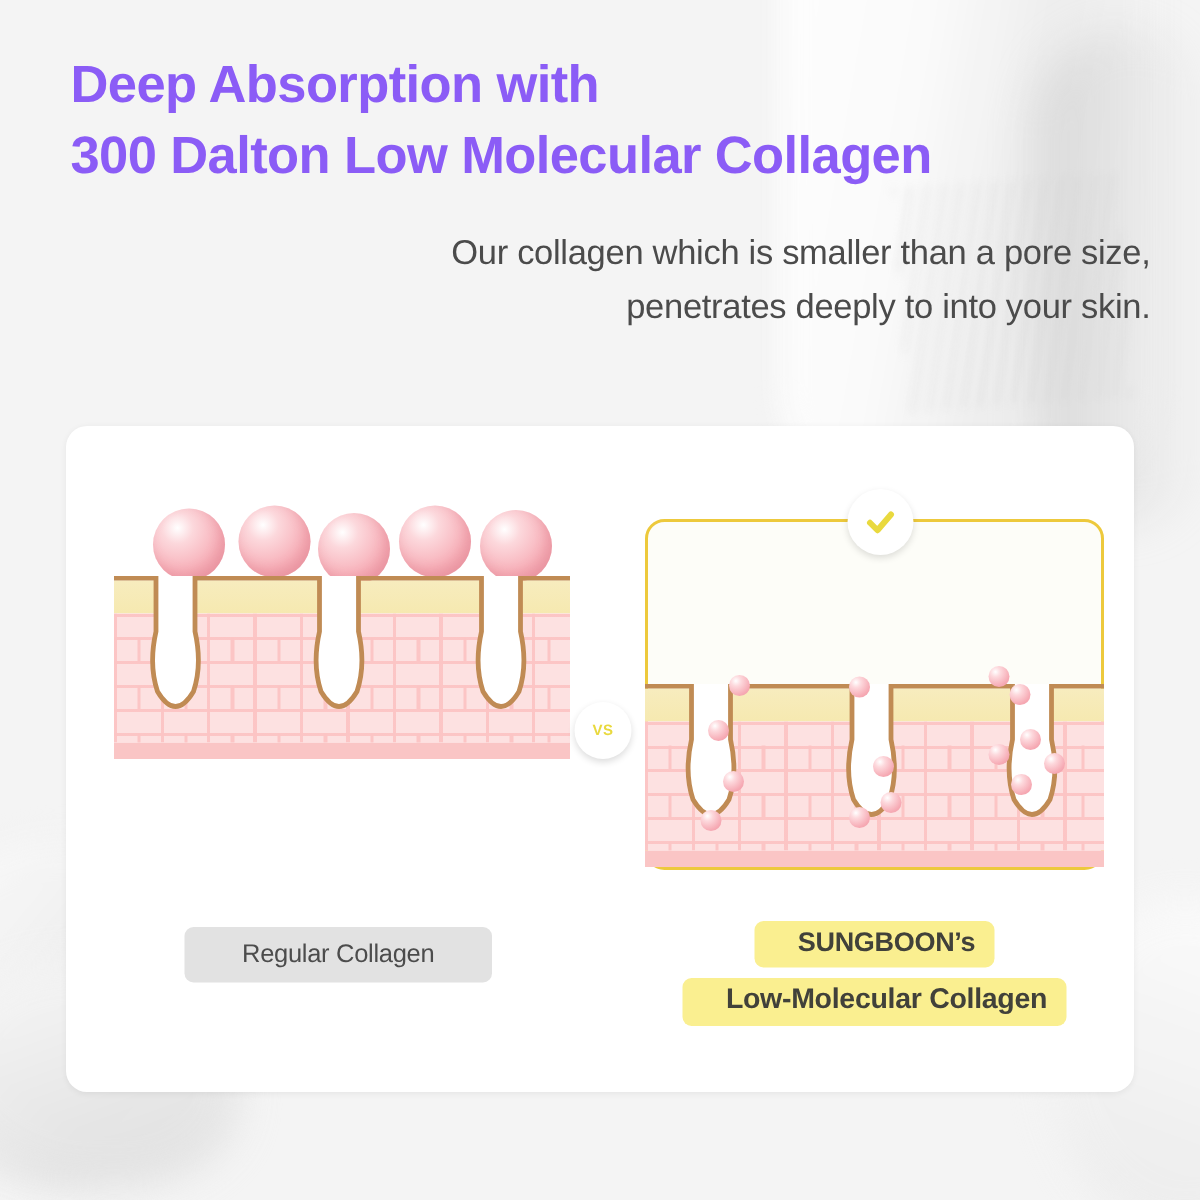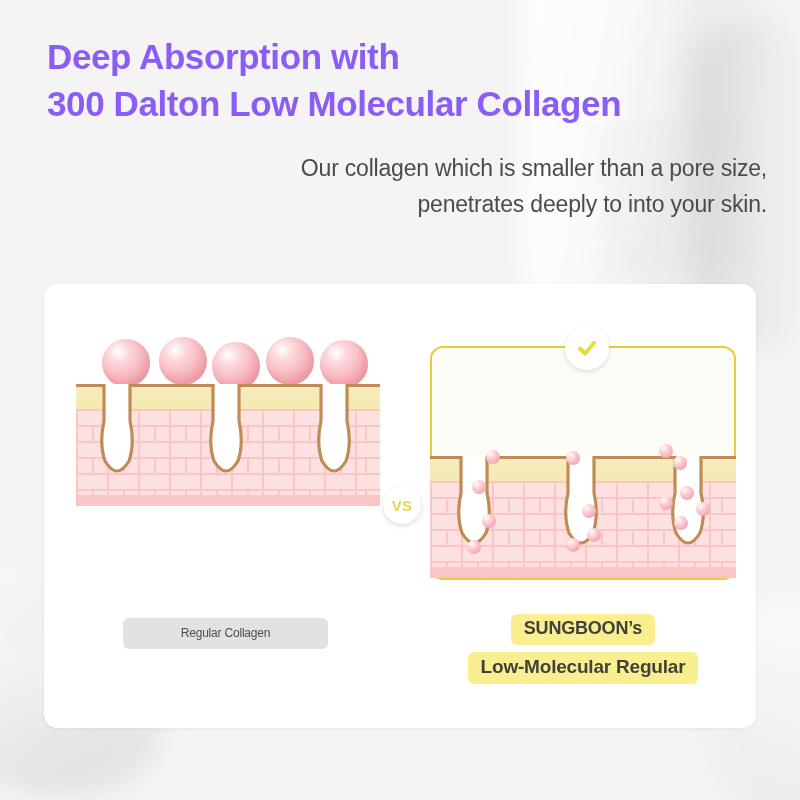--- a/index.html
+++ b/index.html
@@ -202,58 +202,58 @@
     background: #ffffff;
     box-shadow: 0 2px 5px rgba(0,0,0,.13);
     display: flex;
     align-items: center;
     justify-content: center;
   }
 
   
   .vs-badge {
     position: absolute;
-    left: 339px; top: 202px;
+    left: 339px; top: 184px;
     width: 38px; height: 38px;
     border-radius: 50%;
     background: #ffffff;
     box-shadow: 0 2px 5px rgba(0,0,0,.14);
     display: flex;
     align-items: center;
     justify-content: center;
-    font-size: 15px;
+    font-size: 10px;
     font-weight: bold;
     color: #e9d93e;
     letter-spacing: .3px;
   }
 
   
   .label-gray {
     position: absolute;
     left: 79px; top: 334px;
     width: 205px;
     padding: 8px 0 9px 0;
     text-align: center;
     background: #e2e2e2;
     border-radius: 6px;
     color: #4c4c4c;
-    font-size: 12px;
+    font-size: 17px;
     letter-spacing: -.2px;
   }
   .label-yellow-wrap {
     position: absolute;
     left: 386px; top: 330px;
     width: 306px;
     text-align: center;
   }
   .label-yellow {
     display: inline-block;
     background: #faef90;
     border-radius: 6px;
-    padding: 4px 13px 6px 13px;
+    padding: 4px 13px 6px 29px;
     color: #41413a;
     font-size: 18px;
     font-weight: bold;
     letter-spacing: -.2px;
   }
   .label-yellow.second { margin-top: 7px; font-size: 19px; }
 </style>
 </head>
 <body>
 
@@ -354,17 +354,17 @@
       <div class="sphere-small" style="left:266px; top:158px;"></div>
     </div>
 
     <div class="vs-badge">VS</div>
 
     <div class="label-gray">Regular Collagen</div>
 
     <div class="label-yellow-wrap">
       <div class="label-yellow">SUNGBOON’s</div>
       <br>
-      <div class="label-yellow second">Low-Molecular Regular</div>
+      <div class="label-yellow second">Low-Molecular Collagen</div>
     </div>
 
   </div>
 </div>
 
 </body></html>

